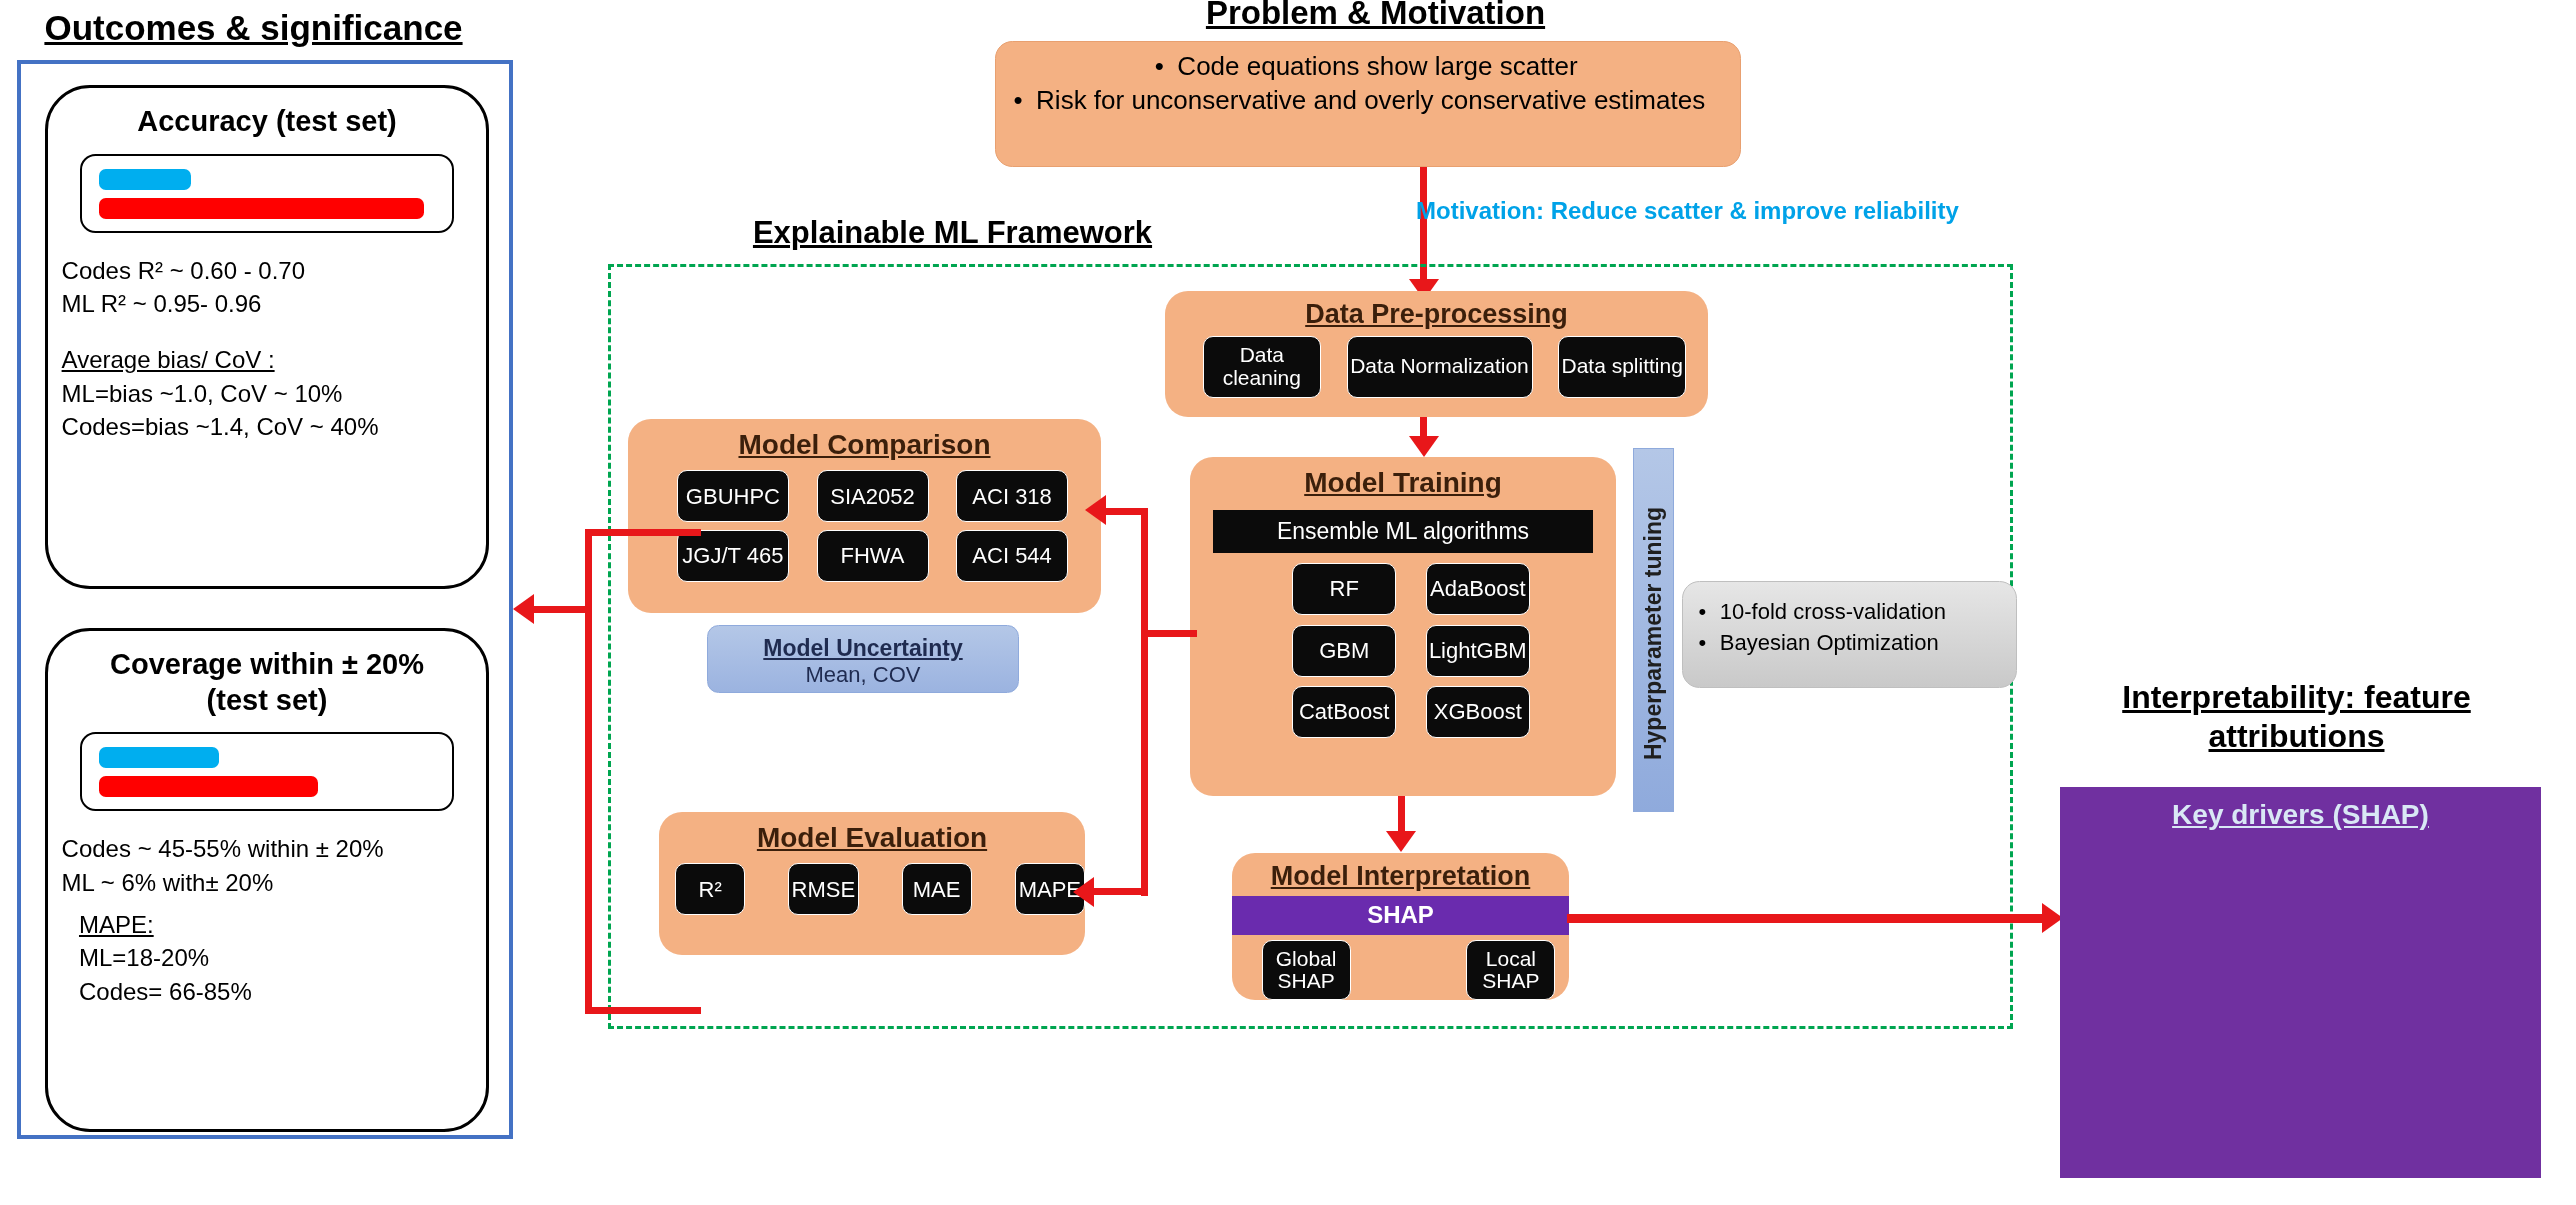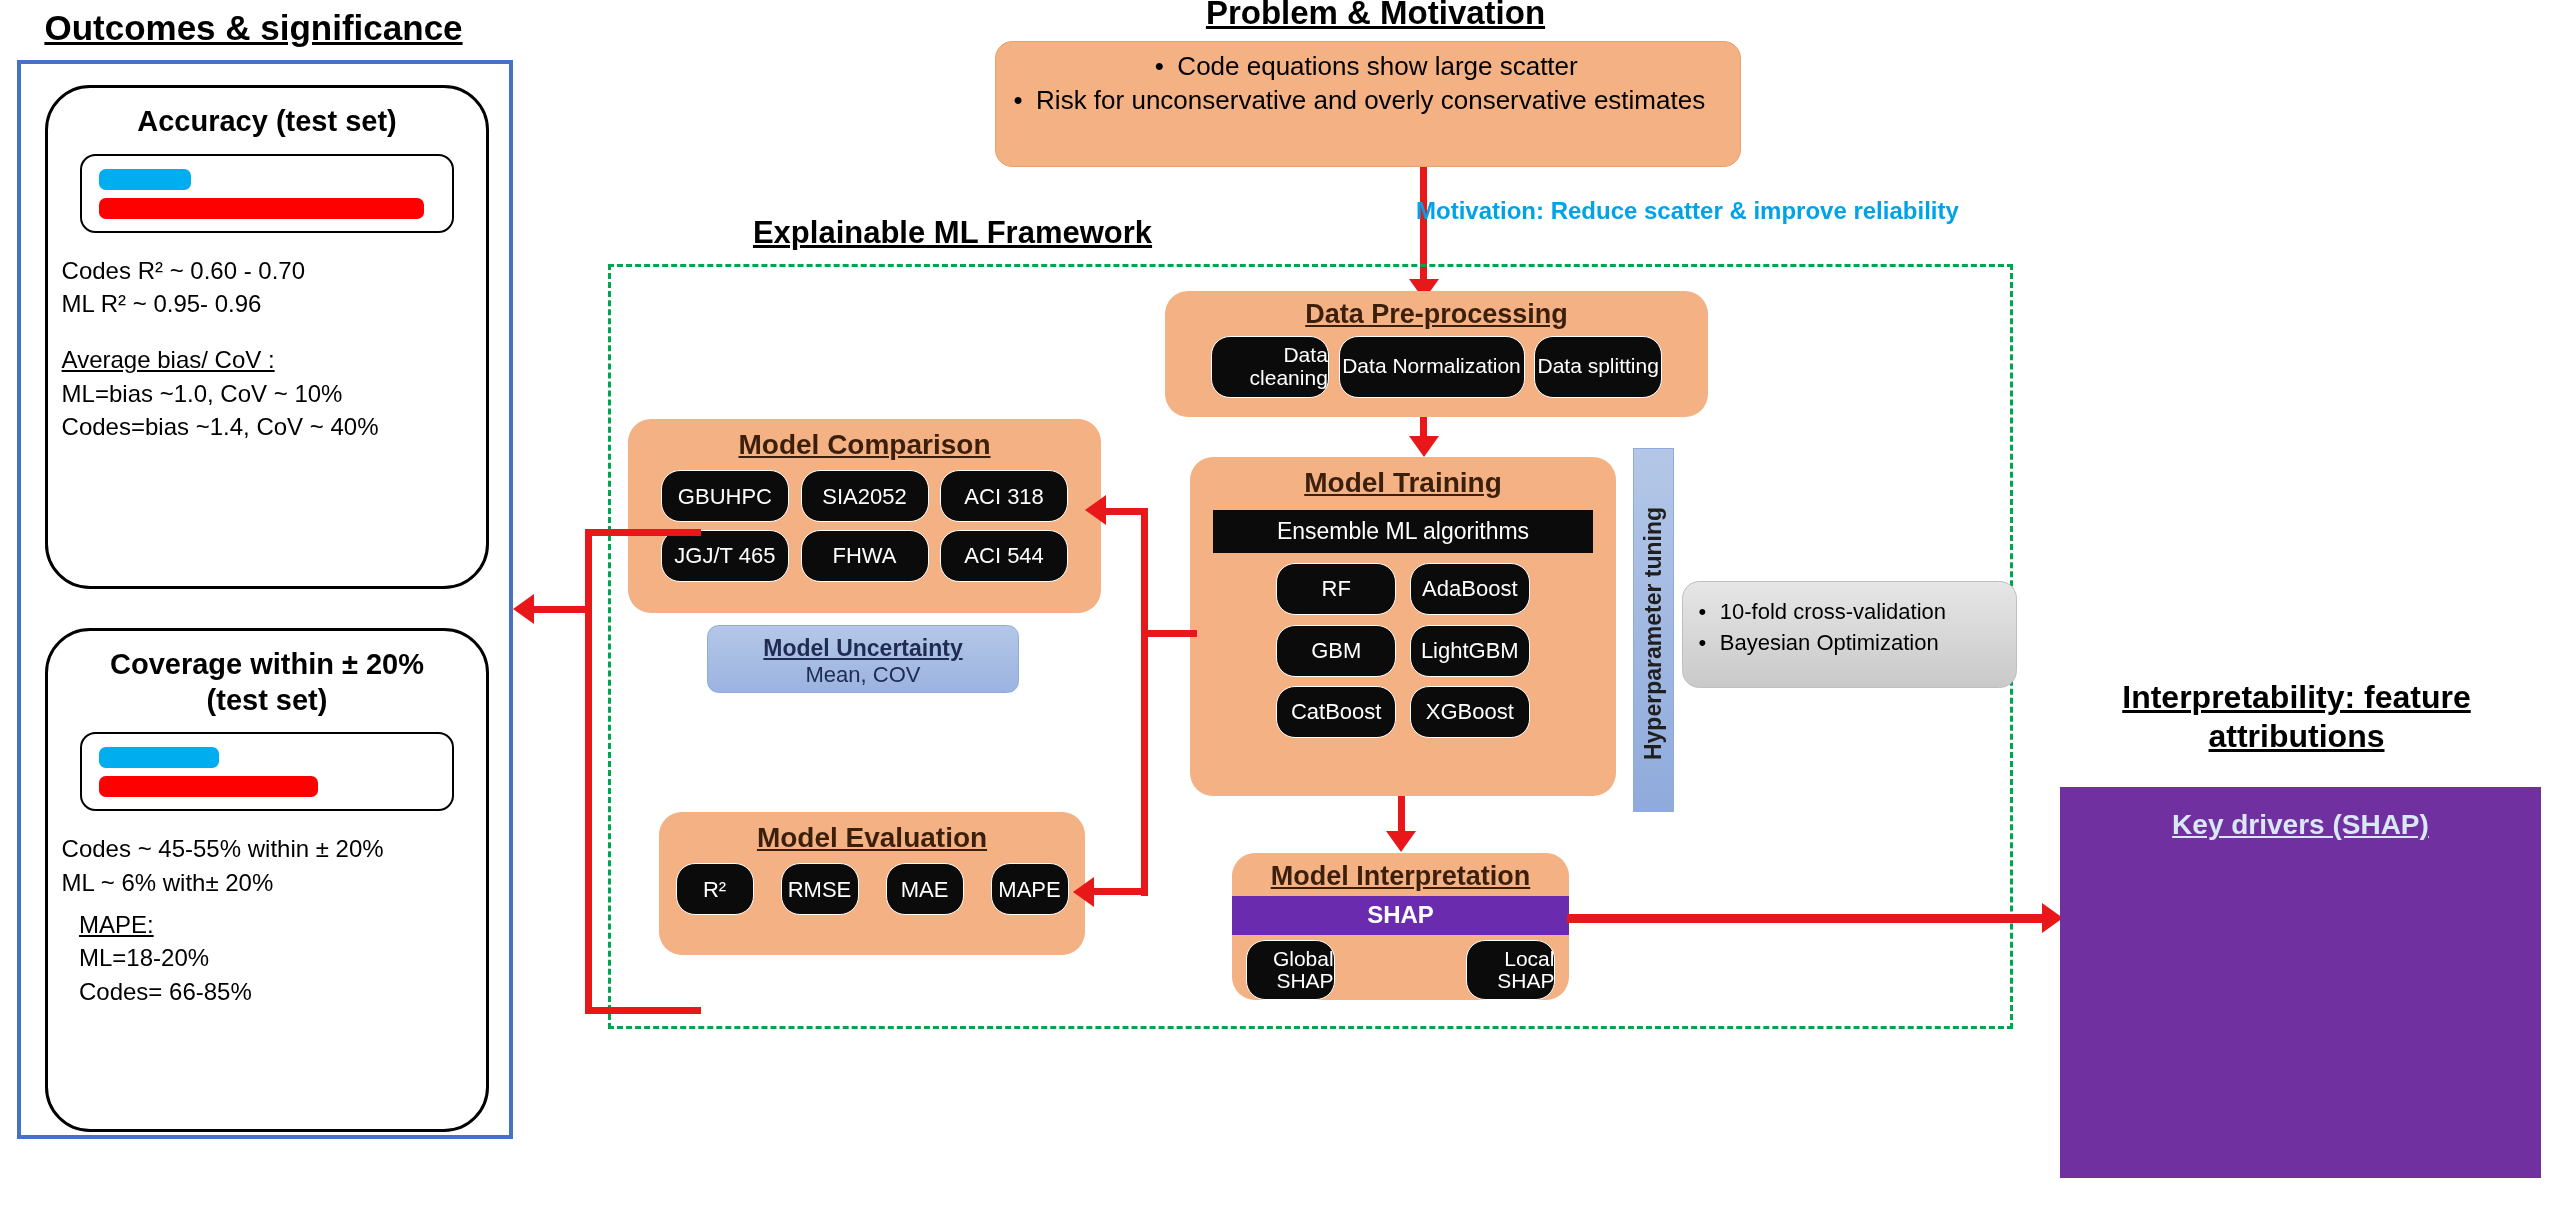--- a/index.html
+++ b/index.html
@@ -32,22 +32,22 @@
 
   #motivation{left:1416px;top:197px;font-size:24px;font-weight:bold;color:#00A2E8;white-space:nowrap;}
 
   
   #framework-title{left:715px;top:215px;width:475px;font-size:31px;}
   #framework-box{left:608px;top:264px;width:1405px;height:765px;border:3.9px dashed #00A550;}
 
   
   .orange{background:#F4B183;border-radius:23px;}
   .orange-ttl{text-align:center;font-weight:bold;text-decoration:underline;color:#3B1F0B;}
-  .blk{background:#0b0b0b;color:#fff;border:1.9px solid #ffffff;border-radius:19px;
-       display:flex;align-items:center;justify-content:center;text-align:right;line-height:1.08;}
+  .blk{background:#0b0b0b;color:#fff;border:1.9px solid #ffffff;border-radius:10px;
+       display:flex;align-items:center;justify-content:center;text-align:center;line-height:1.08;margin-left:16px;}
 
   #preproc{left:1165px;top:291px;width:543px;height:126px;}
   #preproc .orange-ttl{font-size:27px;padding-top:7.8px;}
   #preproc .row{display:flex;gap:9.7px;justify-content:center;margin-top:5.8px;}
   #preproc .blk{font-size:21px;height:60px;}
 
   #training{left:1190px;top:457px;width:426px;height:339px;}
   #training .orange-ttl{font-size:28px;padding-top:9.7px;}
   #bar-ensemble{margin:11.6px auto 0 auto;width:380px;height:43px;background:#0b0b0b;color:#fff;
                 display:flex;align-items:center;justify-content:center;font-size:23px;border-radius:0;border:none;}
@@ -79,21 +79,21 @@
 
   #interpretation{left:1232px;top:853px;width:337px;height:147px;}
   #interpretation .orange-ttl{font-size:27px;padding-top:7.8px;}
   #shap-band{margin-top:3.9px;width:100%;height:39px;background:#6A2BAE;color:#fff;
              display:flex;align-items:center;justify-content:center;font-weight:bold;font-size:24px;}
   #shap-row{display:flex;justify-content:space-between;padding:5.8px 13.6px 0 13.6px;}
   #shap-row .blk{width:87px;height:58px;font-size:21px;}
 
   
   #interp-title{left:2064px;top:678px;width:465px;font-size:32px;line-height:1.22;}
-  #drivers{left:2060px;top:787px;width:481px;height:391px;background:#7030A0;color:#D9E8F5;padding:22px 0 0 0;}
+  #drivers{left:2060px;top:787px;width:481px;height:391px;background:#7030A0;color:#D9E8F5;padding:12px 0 0 0;}
   #drivers .dh{text-align:center;font-weight:bold;text-decoration:underline;font-size:28px;}
   #drivers ol{margin:5.8px 0 0 0;padding:0 0 0 54px;font-size:27px;font-weight:bold;line-height:1.46;}
   #drivers li{padding-left:11.6px;}
   sup{font-size:.62em;vertical-align:super;}
 
   
   .rl{position:absolute;background:#E8171A;}
   .ah{position:absolute;width:0;height:0;}
   .ah-down{border-left:15.5px solid transparent;border-right:15.5px solid transparent;border-top:21px solid #E8171A;}
   .ah-left{border-top:15.5px solid transparent;border-bottom:15.5px solid transparent;border-right:21px solid #E8171A;}

